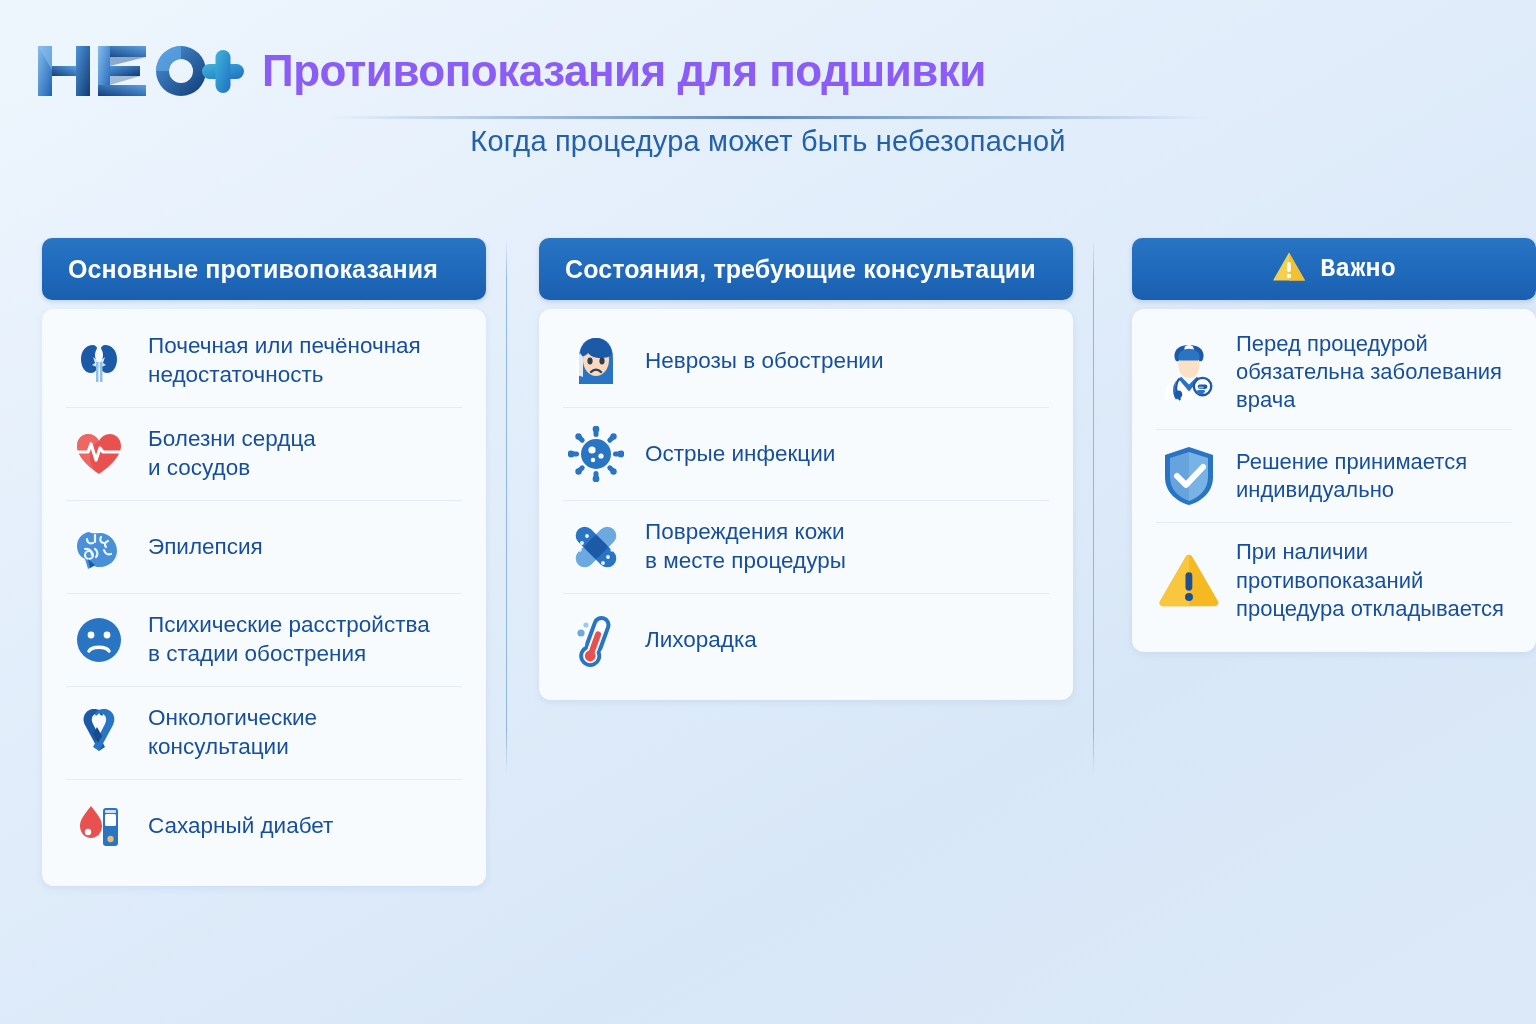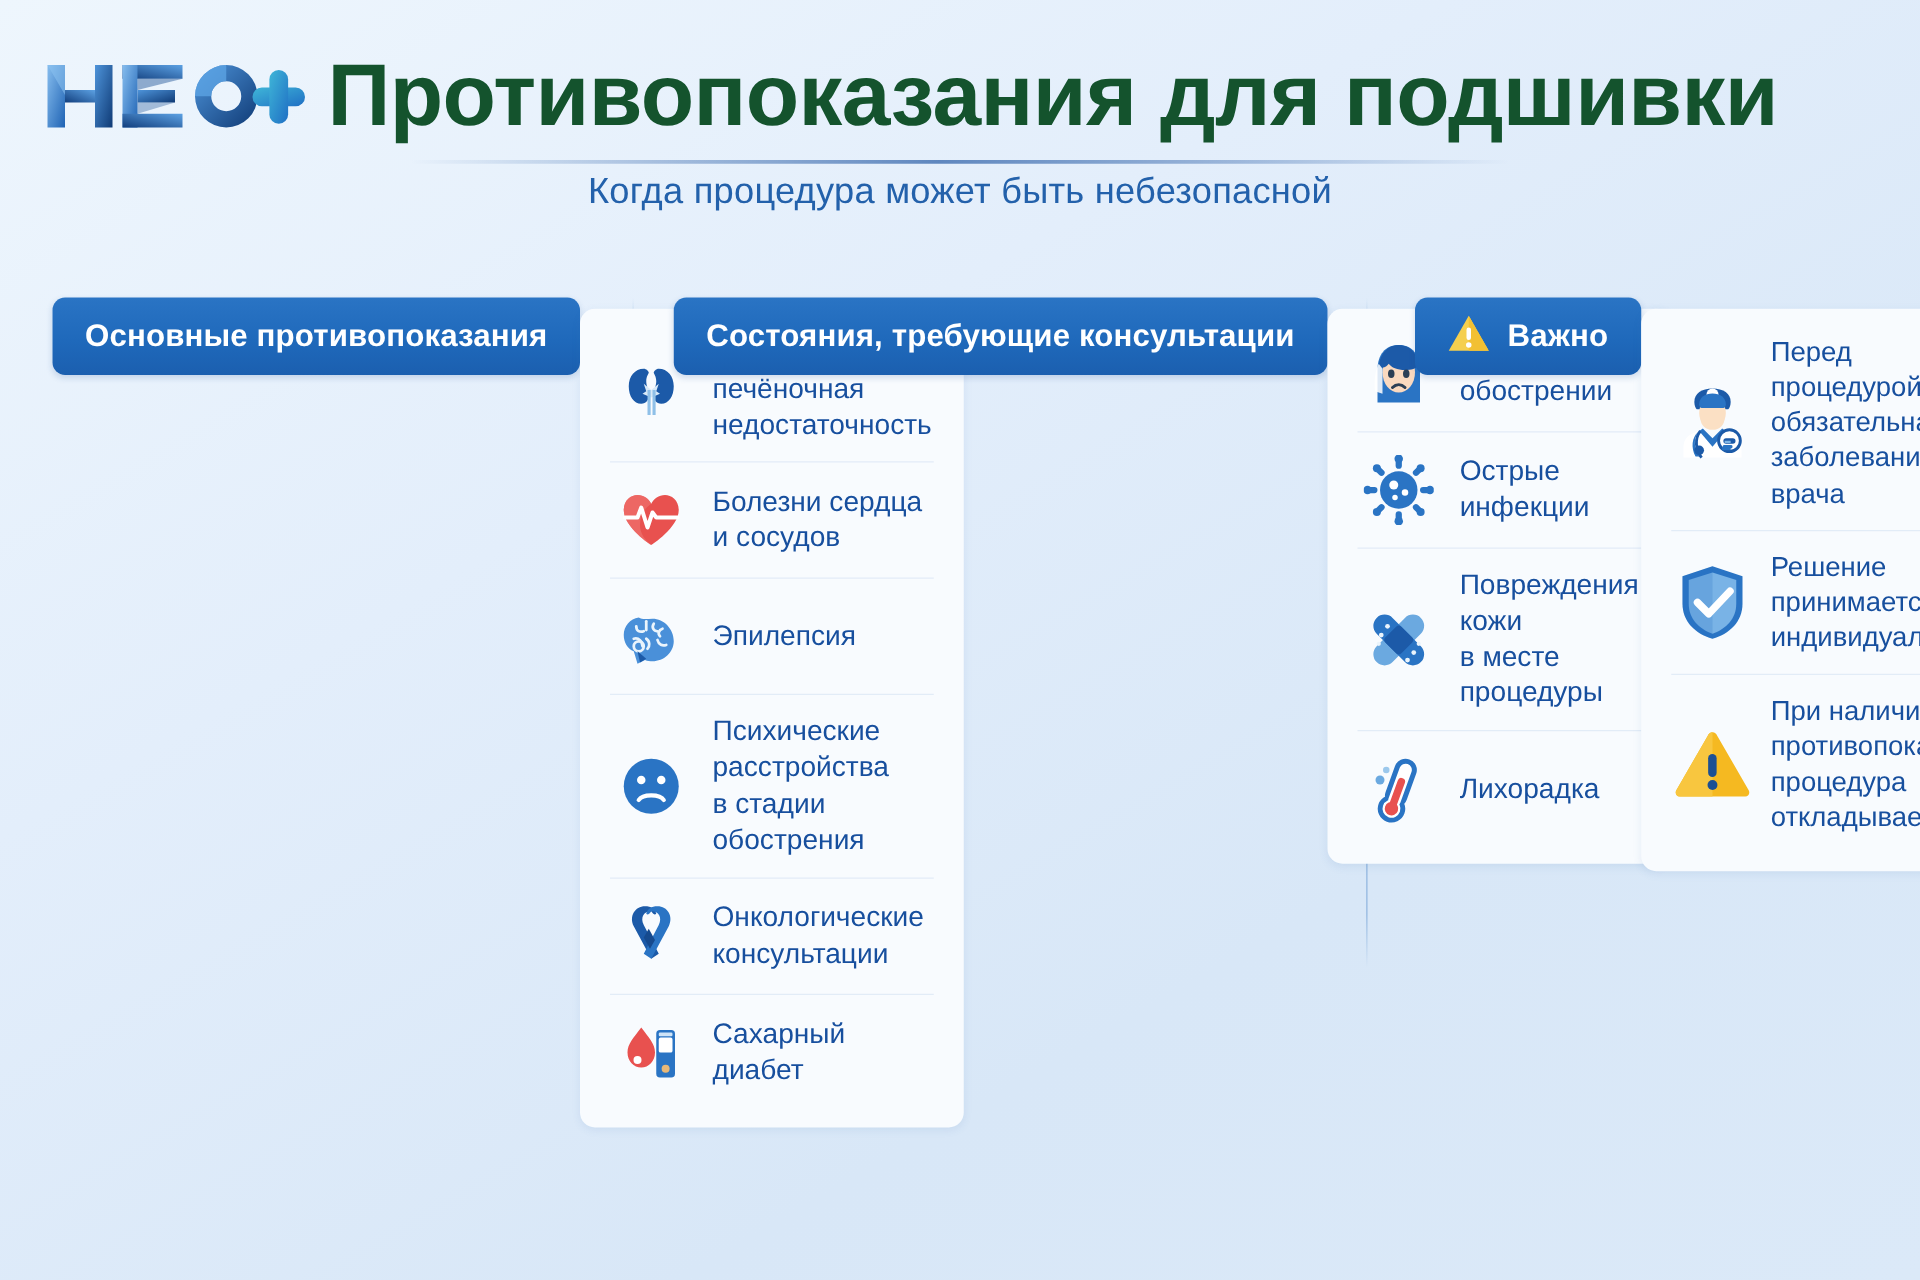--- a/index.html
+++ b/index.html
@@ -23,23 +23,23 @@
     align-items: center;
     padding-left: 36px;
     gap: 18px;
   }
   .logo {
     display: flex;
     align-items: center;
     flex: 0 0 auto;
   }
   .page-title {
-    font-size: 70px;
+    font-size: 44px;
     font-weight: bold;
-    color: #14532d;
+    color: #8b5cf6;
     letter-spacing: -0.5px;
     line-height: 1.05;
     white-space: nowrap;
   }
   .title-rule {
     margin: 14px auto 0 auto;
     width: 880px;
     height: 3px;
     background: linear-gradient(90deg, rgba(23,79,158,0) 0%, rgba(23,79,158,0.25) 18%, rgba(23,79,158,0.65) 48%, rgba(23,79,158,0.35) 75%, rgba(23,79,158,0) 100%);
   }
@@ -56,21 +56,21 @@
     position: absolute;
     top: 238px;
     left: 0;
     width: 1536px;
     display: flex;
     align-items: flex-start;
   }
   .col {
     position: relative;
     display: flex;
-    flex-direction: row;
+    flex-direction: column;
   }
   .col-1 { margin-left: 42px;  width: 444px; }
   .col-2 { margin-left: 32px;  width: 534px; }
   .col-3 { margin-left: 38px;  width: 404px; }
 
   .col-divider {
     width: 1px;
     align-self: stretch;
     margin: 0 0 0 20px;
     background: linear-gradient(180deg, rgba(120,165,215,0) 0%, rgba(120,165,215,0.75) 8%, rgba(120,165,215,0.75) 92%, rgba(120,165,215,0) 100%);
@@ -88,21 +88,21 @@
     gap: 14px;
     box-shadow: 0 2px 5px rgba(30,80,150,0.18);
   }
   .card-header .hdr-text {
     color: #ffffff;
     font-size: 25px;
     font-weight: bold;
     letter-spacing: 0.1px;
     white-space: nowrap;
   }
-  .card-header.centered { justify-content: center; }
+  .card-header.centered { justify-content: center; font-family: Liberation Mono, monospace; }
 
   .card-body {
     margin-top: 9px;
     background: #f8fbfe;
     border-radius: 12px;
     padding: 6px 24px 14px 24px;
     box-shadow: 0 2px 7px rgba(60,110,175,0.10);
   }
 
   .item {

